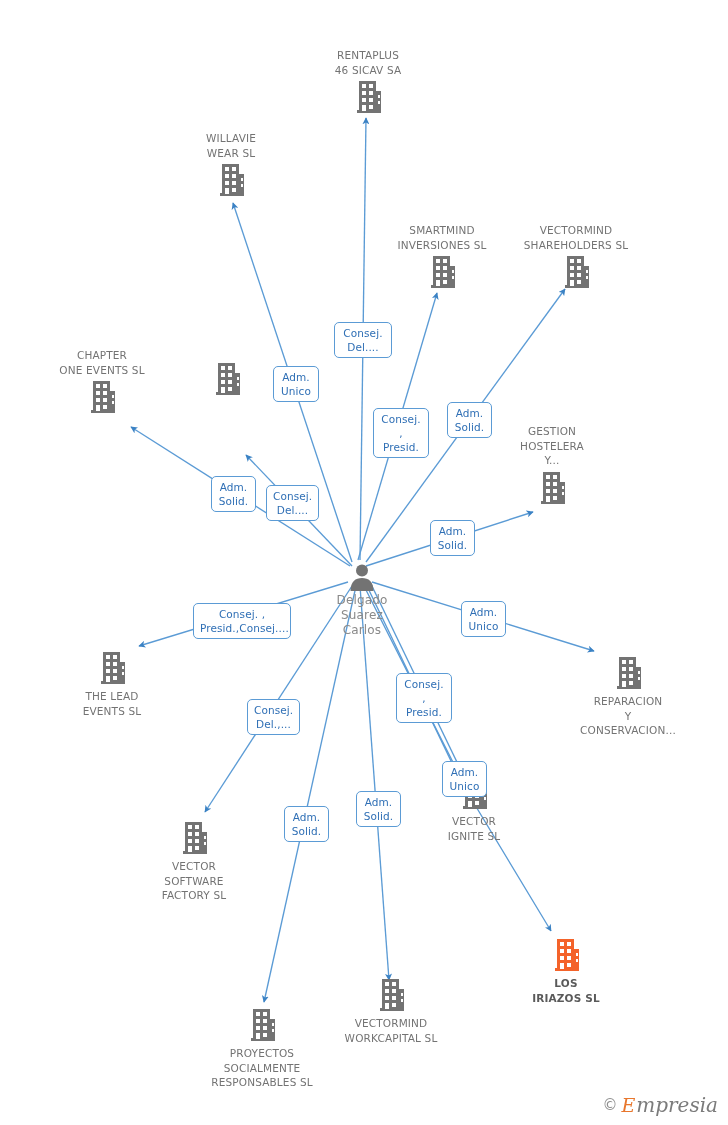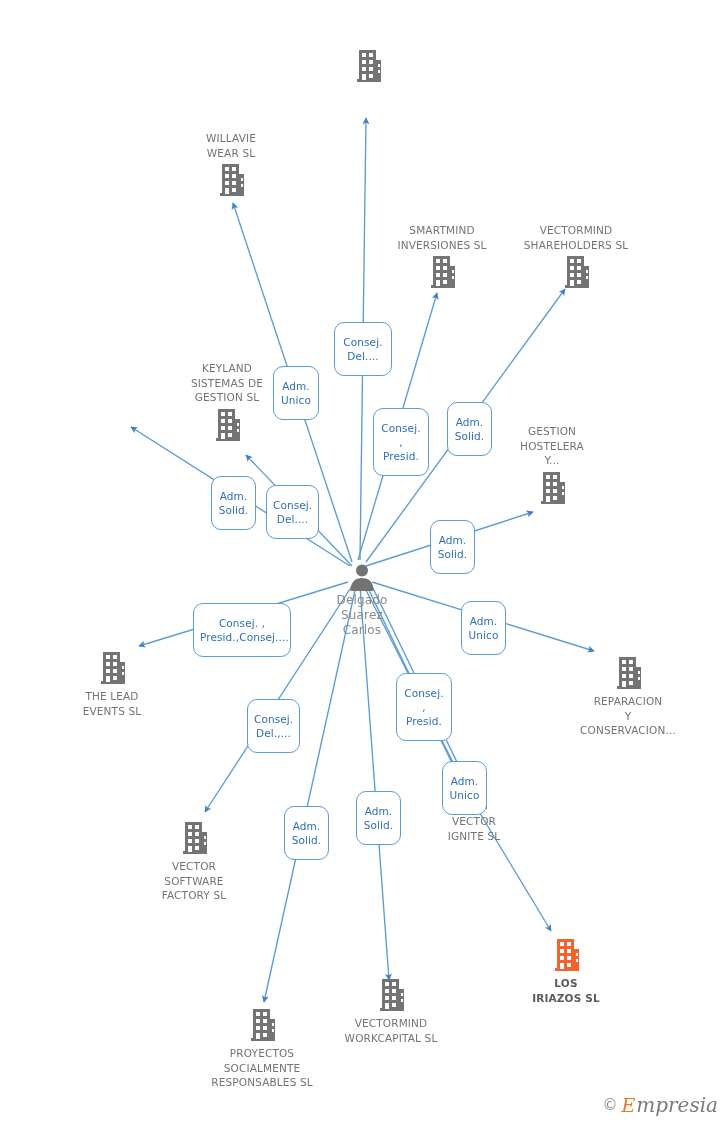--- a/index.html
+++ b/index.html
@@ -17,23 +17,23 @@
              letter-spacing:.15px;white-space:pre-line;}
   .node.highlight .cap{color:#5a5a5a;font-weight:bold;}
   .node.person .cap{color:#8a8a8a;font-size:12px;line-height:15px;}
 
   
   .node.above .cap{margin-bottom:2px;}
   .node.below .cap{margin-top:2px;}
 
   
   .chip{position:absolute;box-sizing:border-box;
-        background:#ffffff;border:1.4px solid #5b9bd5;border-radius:10px;
+        background:#ffffff;border:1.4px solid #5b9bd5;border-radius:5px;
         color:#2f6fb5;font-size:10.5px;line-height:14px;text-align:center;
-        padding:12px 6px;white-space:pre-line;letter-spacing:.1px;}
+        padding:3px 6px;white-space:pre-line;letter-spacing:.1px;}
 
   
   #watermark{position:absolute;right:10px;bottom:10px;display:flex;
              align-items:center;gap:4px;}
   #watermark .c{color:#8f8f8f;font-size:15px;line-height:15px;}
   #watermark .e{color:#e8772e;font-size:19px;line-height:19px;
                 font-family:"DejaVu Serif","Liberation Serif",serif;font-style:italic;}
   #watermark .rest{color:#7b7b7b;font-size:20px;line-height:17px;
                 font-family:"DejaVu Serif","Liberation Serif",serif;font-style:italic;
                 margin-left:-3px;}
@@ -91,20 +91,22 @@
   <div class="chip" style="left:247px;top:699px;width:53px;">Consej.
 Del.,...</div>
   <div class="chip" style="left:442px;top:761px;width:45px;z-index:6;">Adm.
 Unico</div>
   <div class="chip" style="left:356px;top:791px;width:45px;">Adm.
 Solid.</div>
   <div class="chip" style="left:284px;top:806px;width:45px;">Adm.
 Solid.</div>
 
   <div class="node above" style="left:368px;top:48px;">
+    <span class="cap">RENTAPLUS
+46 SICAV SA</span>
     <svg class="glyph" width="29" height="37" viewBox="0 0 29 37">
       <g fill="#737373">
           <rect x="5" y="2" width="17" height="31"></rect>
           <rect x="22" y="12" width="5" height="21"></rect>
           <rect x="3" y="31" width="24" height="3"></rect>
         </g>
       <g fill="#ffffff">
           <rect x="8" y="5" width="4" height="4"></rect>
           <rect x="15" y="5" width="4" height="4"></rect>
           <rect x="8" y="12" width="4" height="4"></rect>
@@ -184,25 +186,45 @@
           <rect x="8" y="19" width="4" height="4"></rect>
           <rect x="15" y="19" width="4" height="4"></rect>
           <rect x="8" y="26" width="4" height="6"></rect>
           <rect x="15" y="26" width="4" height="4"></rect>
           <rect x="24" y="16" width="2" height="3"></rect>
           <rect x="24" y="22" width="2" height="3"></rect>
         </g>
     </svg>
   </div>
 
+  <div class="node above" style="left:102px;top:348px;">
+    <span class="cap">CHAPTER
+ONE EVENTS  SL</span>
+    <svg class="glyph" width="29" height="37" viewBox="0 0 29 37">
+      <g fill="#737373">
+          <rect x="5" y="2" width="17" height="31"></rect>
+          <rect x="22" y="12" width="5" height="21"></rect>
+          <rect x="3" y="31" width="24" height="3"></rect>
+        </g>
+      <g fill="#ffffff">
+          <rect x="8" y="5" width="4" height="4"></rect>
+          <rect x="15" y="5" width="4" height="4"></rect>
+          <rect x="8" y="12" width="4" height="4"></rect>
+          <rect x="15" y="12" width="4" height="4"></rect>
+          <rect x="8" y="19" width="4" height="4"></rect>
+          <rect x="15" y="19" width="4" height="4"></rect>
+          <rect x="8" y="26" width="4" height="6"></rect>
+          <rect x="15" y="26" width="4" height="4"></rect>
+          <rect x="24" y="16" width="2" height="3"></rect>
+          <rect x="24" y="22" width="2" height="3"></rect>
+        </g>
+    </svg>
+  </div>
 
   <div class="node above" style="left:227px;top:361px;">
-    <span class="cap">KEYLAND
-SISTEMAS DE
-GESTION SL</span>
     <svg class="glyph" width="29" height="37" viewBox="0 0 29 37">
       <g fill="#737373">
           <rect x="5" y="2" width="17" height="31"></rect>
           <rect x="22" y="12" width="5" height="21"></rect>
           <rect x="3" y="31" width="24" height="3"></rect>
         </g>
       <g fill="#ffffff">
           <rect x="8" y="5" width="4" height="4"></rect>
           <rect x="15" y="5" width="4" height="4"></rect>
           <rect x="8" y="12" width="4" height="4"></rect>

